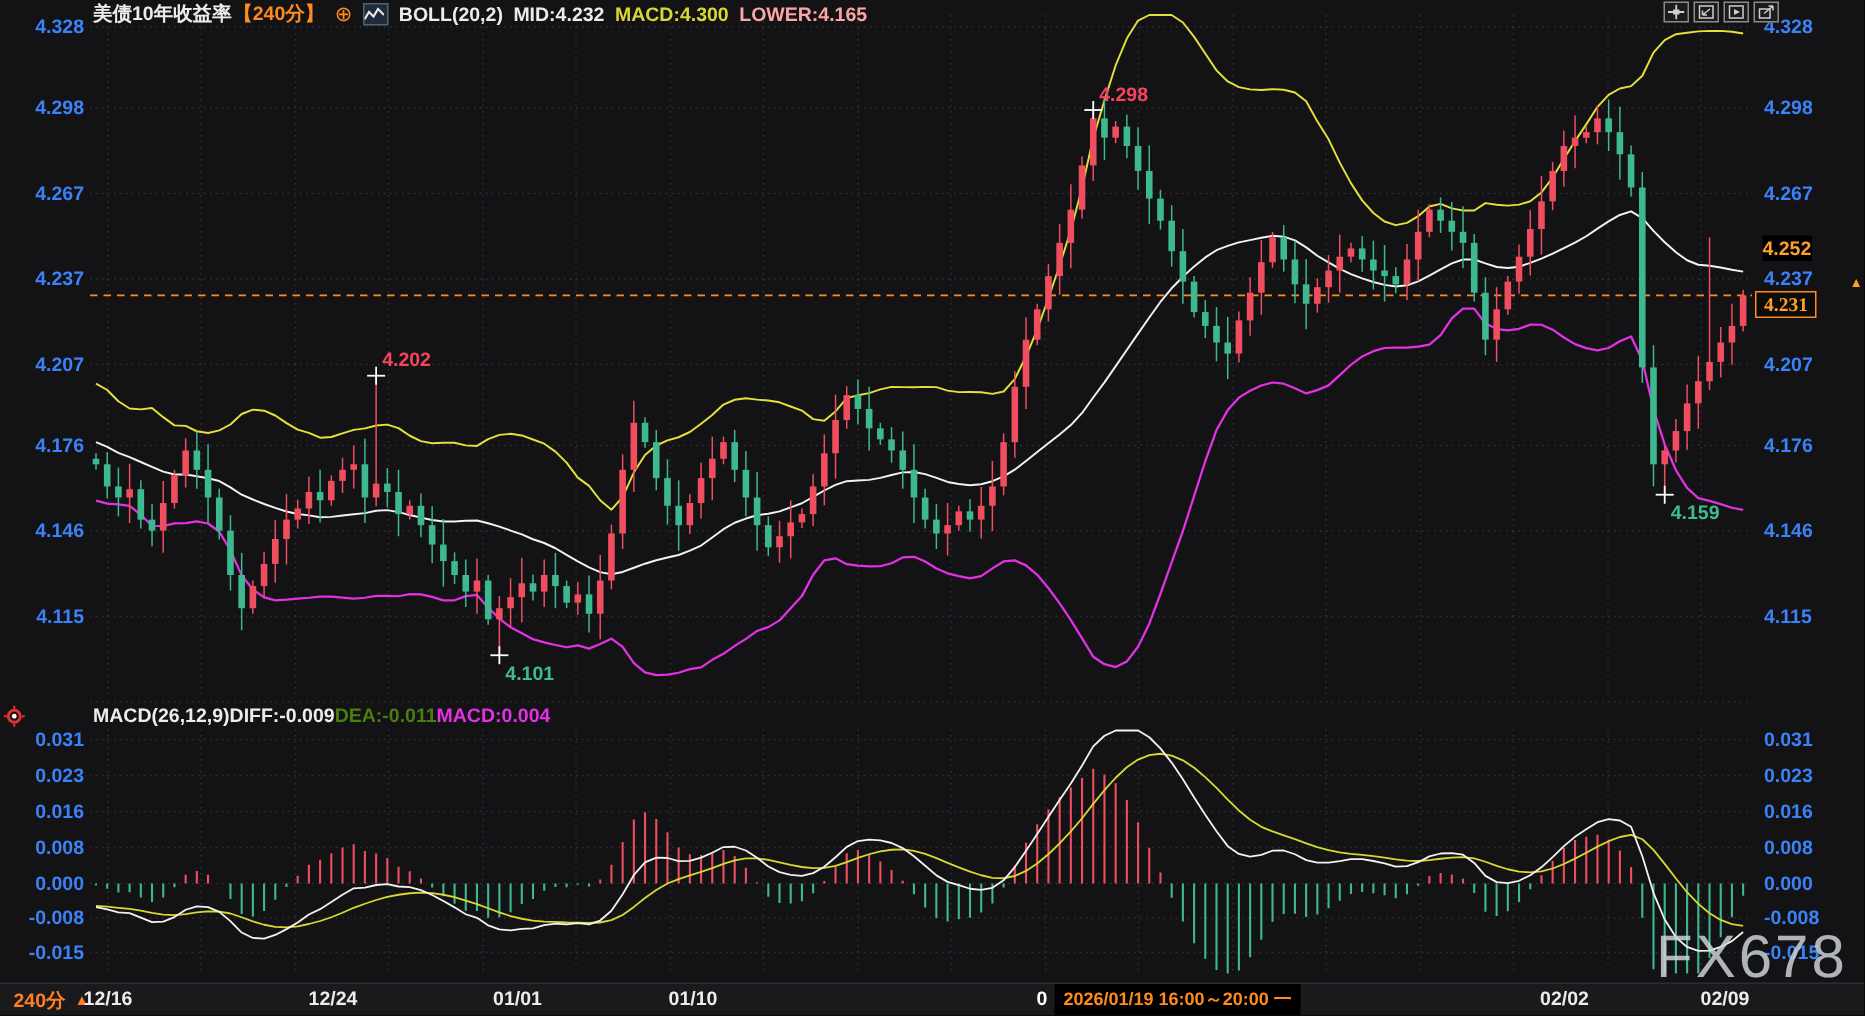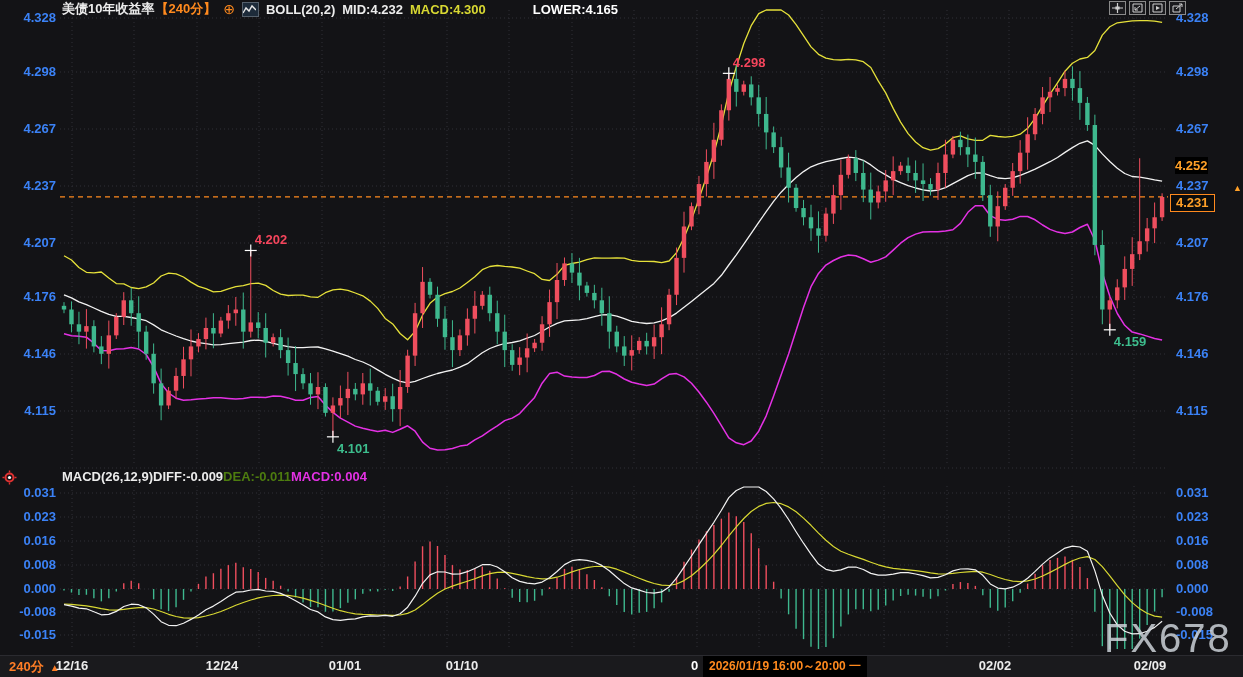--- a/index.html
+++ b/index.html
@@ -4,37 +4,37 @@
 <style>
   html,body{margin:0;padding:0;background:#000;}
   .screen{position:relative;width:1243px;height:677px;background:#131316;overflow:hidden;
           font-family:"Liberation Sans",sans-serif;-webkit-font-smoothing:antialiased;}
   #chart-svg{position:absolute;left:0;top:0;}
   .hdr{position:absolute;left:62px;top:0px;height:18px;display:flex;align-items:center;gap:7px;
        font-size:13px;font-weight:700;color:#ececec;white-space:nowrap;z-index:5;}
   .hdr .tf{color:#ff8a1e;margin-left:1px;}
   .hdr .plus{color:#ff8a1e;font-weight:400;font-size:14px;cursor:pointer;}
   .hdr .upper{color:#d8d832;}
-  .hdr .lower{color:#ffffff;margin-left:40px;}
+  .hdr .lower{color:#fca5a5;}
   .mini-chart{width:15px;height:13px;background:#1d2b3a;border:1px solid #55606c;display:inline-block;}
   .toolbar{position:absolute;left:1109px;top:1px;display:flex;gap:3px;z-index:6;}
   .tool-btn{width:17px;height:14px;border:1px solid #8a8a8a;background:#1b1b1e;padding:0;margin:0;
             display:flex;align-items:center;justify-content:center;cursor:pointer;}
   .macd-hdr{position:absolute;left:62px;top:469px;display:flex;font-size:13px;font-weight:700;
             color:#ececec;z-index:5;white-space:nowrap;}
   .macd-hdr .dea{color:#4d7c0f;}
   .macd-hdr .macdv{color:#e431e4;}
   .macd-icon{position:absolute;left:2px;top:470px;z-index:5;cursor:pointer;}
   .ylab{position:absolute;font-size:13px;font-weight:700;color:#3b82f6;line-height:15px;z-index:4;}
   .ylab.left{left:6px;width:50px;text-align:right;}
   .ylab.right{left:1176px;text-align:left;}
   .badge-high{position:absolute;left:1175px;top:157px;background:#000;color:#ffa028;font-size:13px;
               font-weight:700;padding:0 0;line-height:17px;z-index:6;}
   .badge-last{position:absolute;left:1170px;top:194px;border:1px solid #ff8a1e;background:#0c0c0c;
-              color:#ffa028;font-size:13px;font-weight:700;padding:0 5px;line-height:16px;z-index:6;}
+              color:#ffa028;font-size:13px;font-weight:700;padding:0 5px;line-height:16px;z-index:6;font-family:Liberation Serif, serif;}
   .axis-arrow{position:absolute;left:1233px;top:183px;color:#ffa028;font-size:9px;z-index:6;}
   .bottombar{position:absolute;left:0;top:655px;width:1243px;height:22px;background:#1a1a1d;
              border-top:1px solid #2b2b30;z-index:5;}
   .bb-divider{position:absolute;left:58px;top:657px;width:1px;height:18px;background:#333338;}
   .tf-label{position:absolute;left:9px;top:658px;color:#ff7e26;font-weight:700;font-size:13px;z-index:6;display:flex;gap:6px;align-items:center;}
   .tf-label .arr{font-size:10px;}
   .xlab{position:absolute;top:658px;transform:translateX(-50%);font-size:13px;font-weight:700;color:#ececec;z-index:6;white-space:nowrap;}
   .tooltip-prefix{position:absolute;left:691px;top:658px;font-size:13px;font-weight:700;color:#fff;z-index:7;}
   .tooltip{position:absolute;left:703px;top:656px;background:#000;color:#ff8a1e;font-size:12px;
            font-weight:700;padding:2px 6px;z-index:7;white-space:nowrap;}
@@ -660,16 +660,16 @@
       <div class="ylab left" style="top: 581px;">0.000</div>
       <div class="ylab right" style="top: 581px;">0.000</div>
       <div class="ylab left" style="top: 604px;">-0.008</div>
       <div class="ylab right" style="top: 604px;">-0.008</div>
       <div class="ylab left" style="top: 627px;">-0.015</div>
       <div class="ylab right" style="top: 627px;">-0.015</div>
       <div class="xlab" style="left: 72px;">12/16</div>
       <div class="xlab" style="left: 222px;">12/24</div>
       <div class="xlab" style="left: 345px;">01/01</div>
       <div class="xlab" style="left: 462px;">01/10</div>
-      <div class="xlab" style="left: 995px;">02/02</div>
+      <div class="xlab" style="left: 1043px;">02/02</div>
       <div class="xlab" style="left: 1150px;">02/09</div>
     </div>
 </div>
 
 </body></html>

